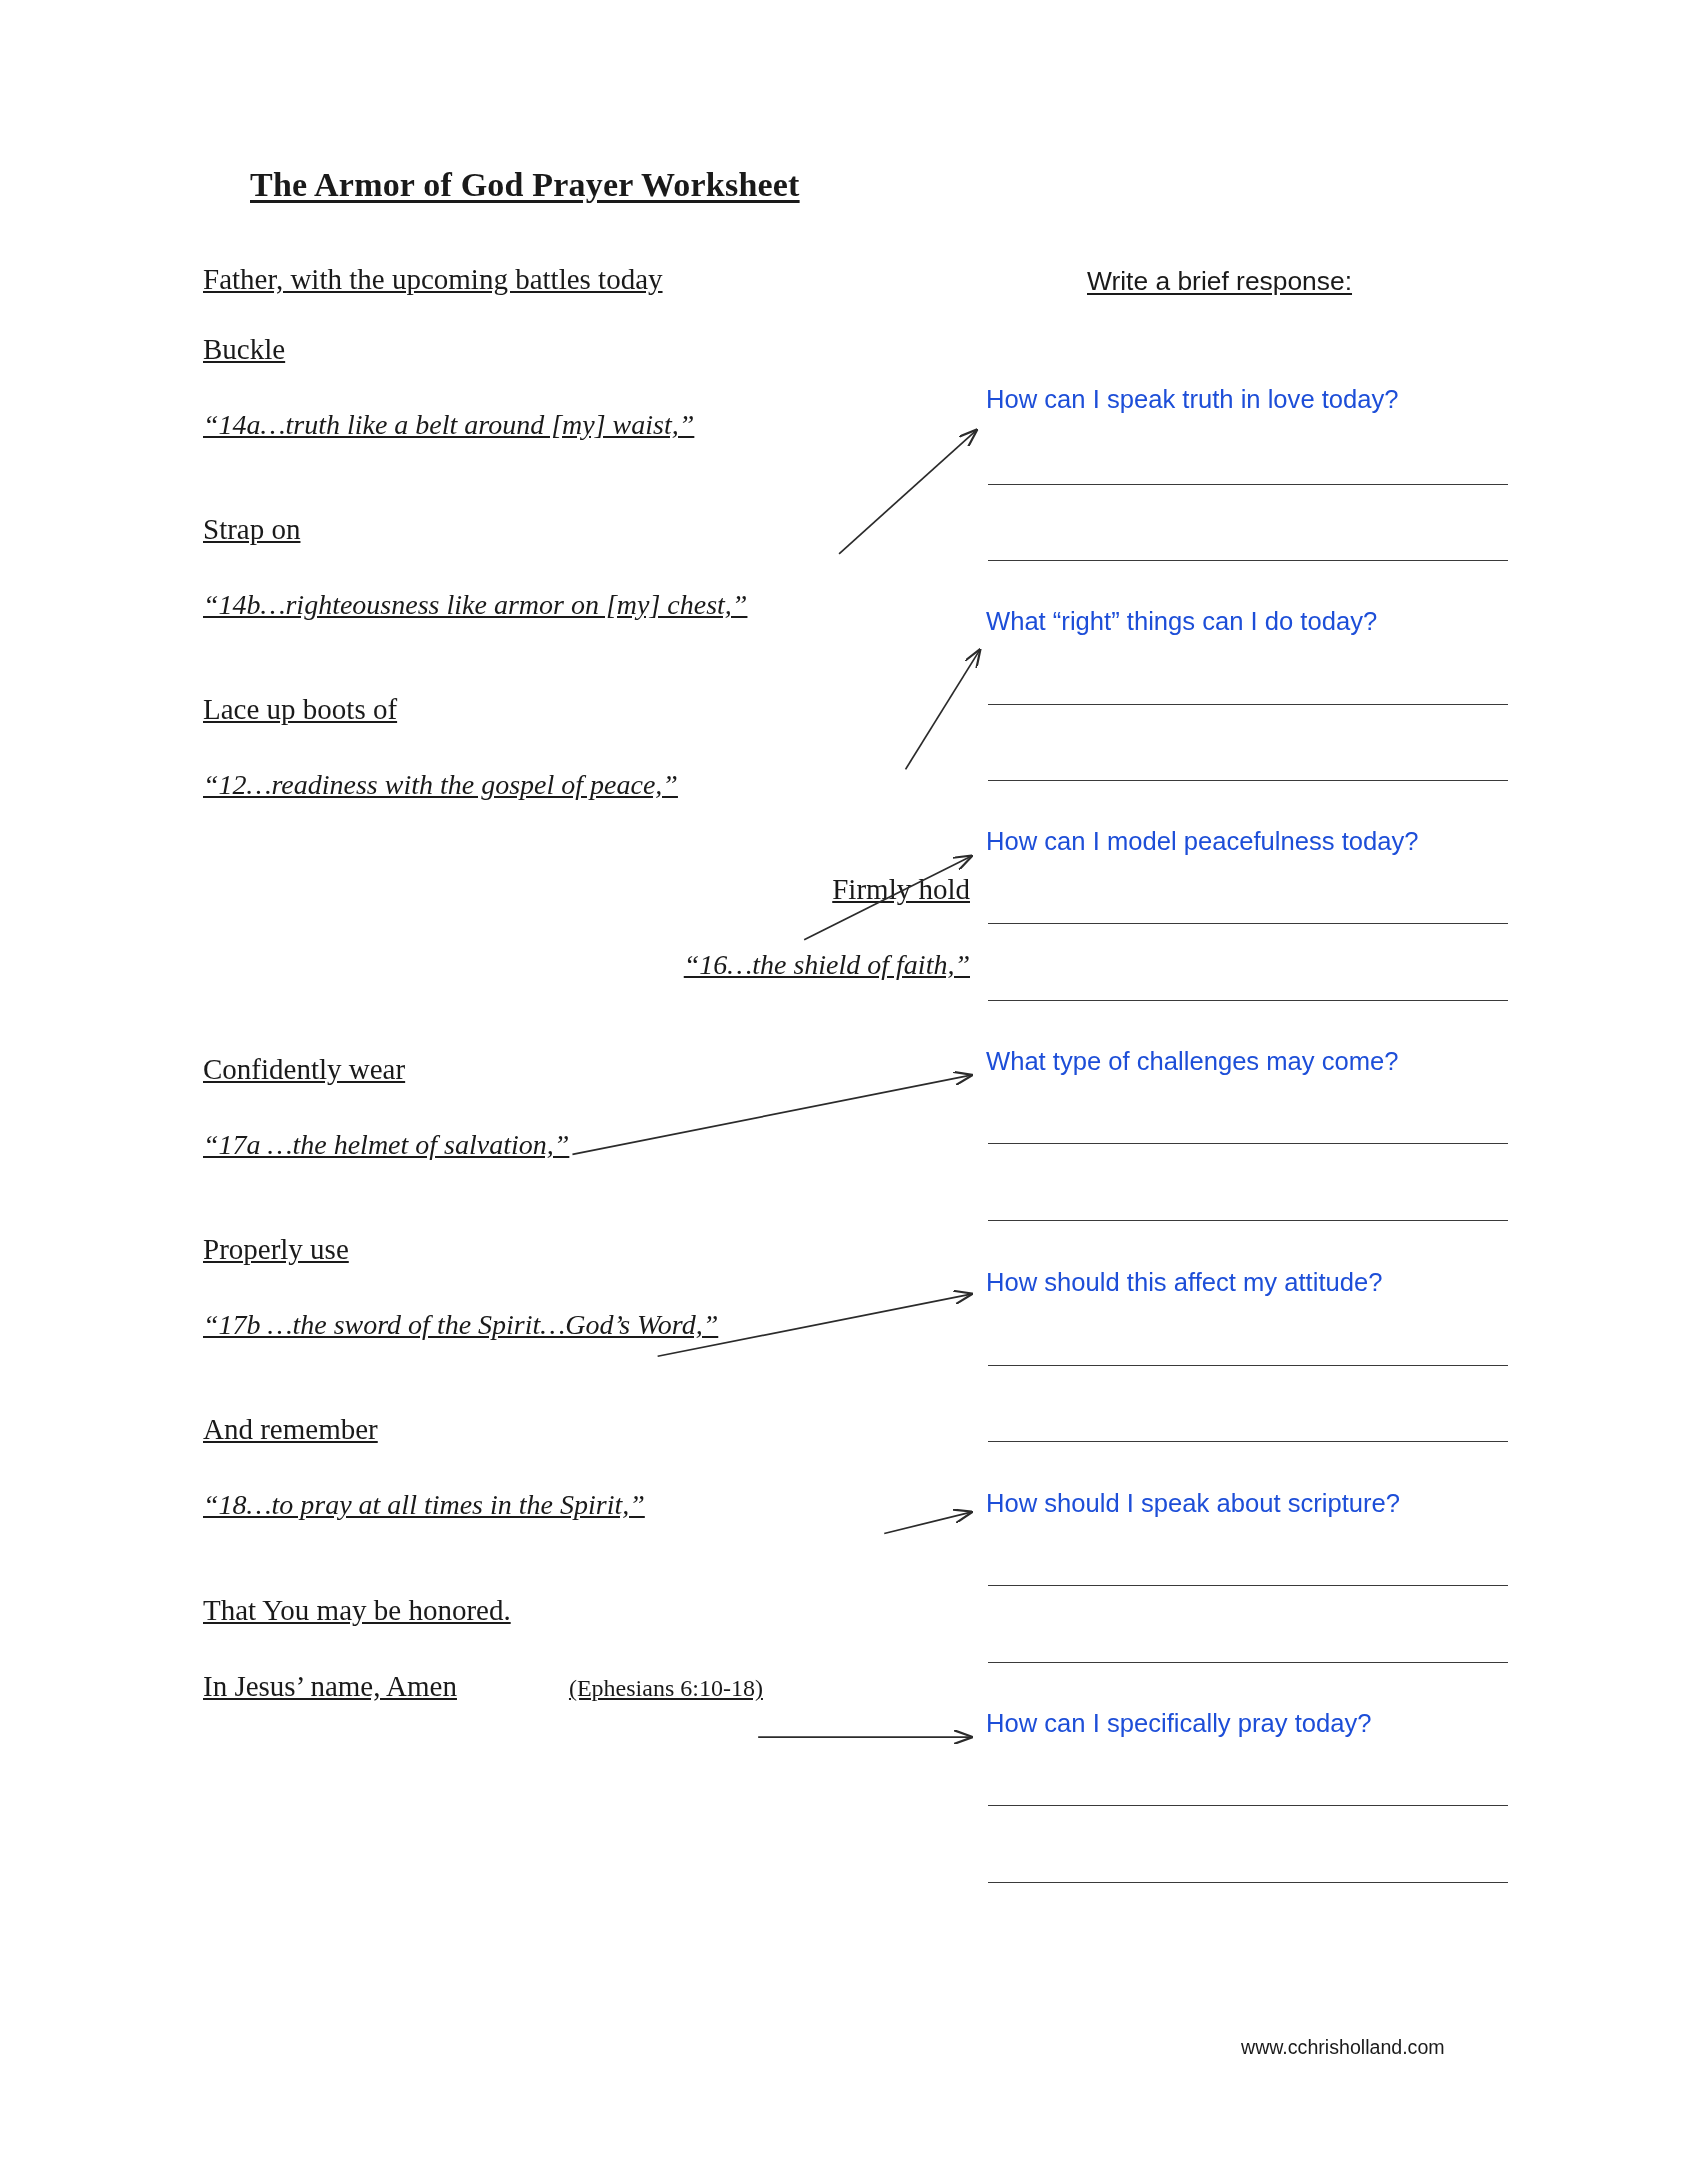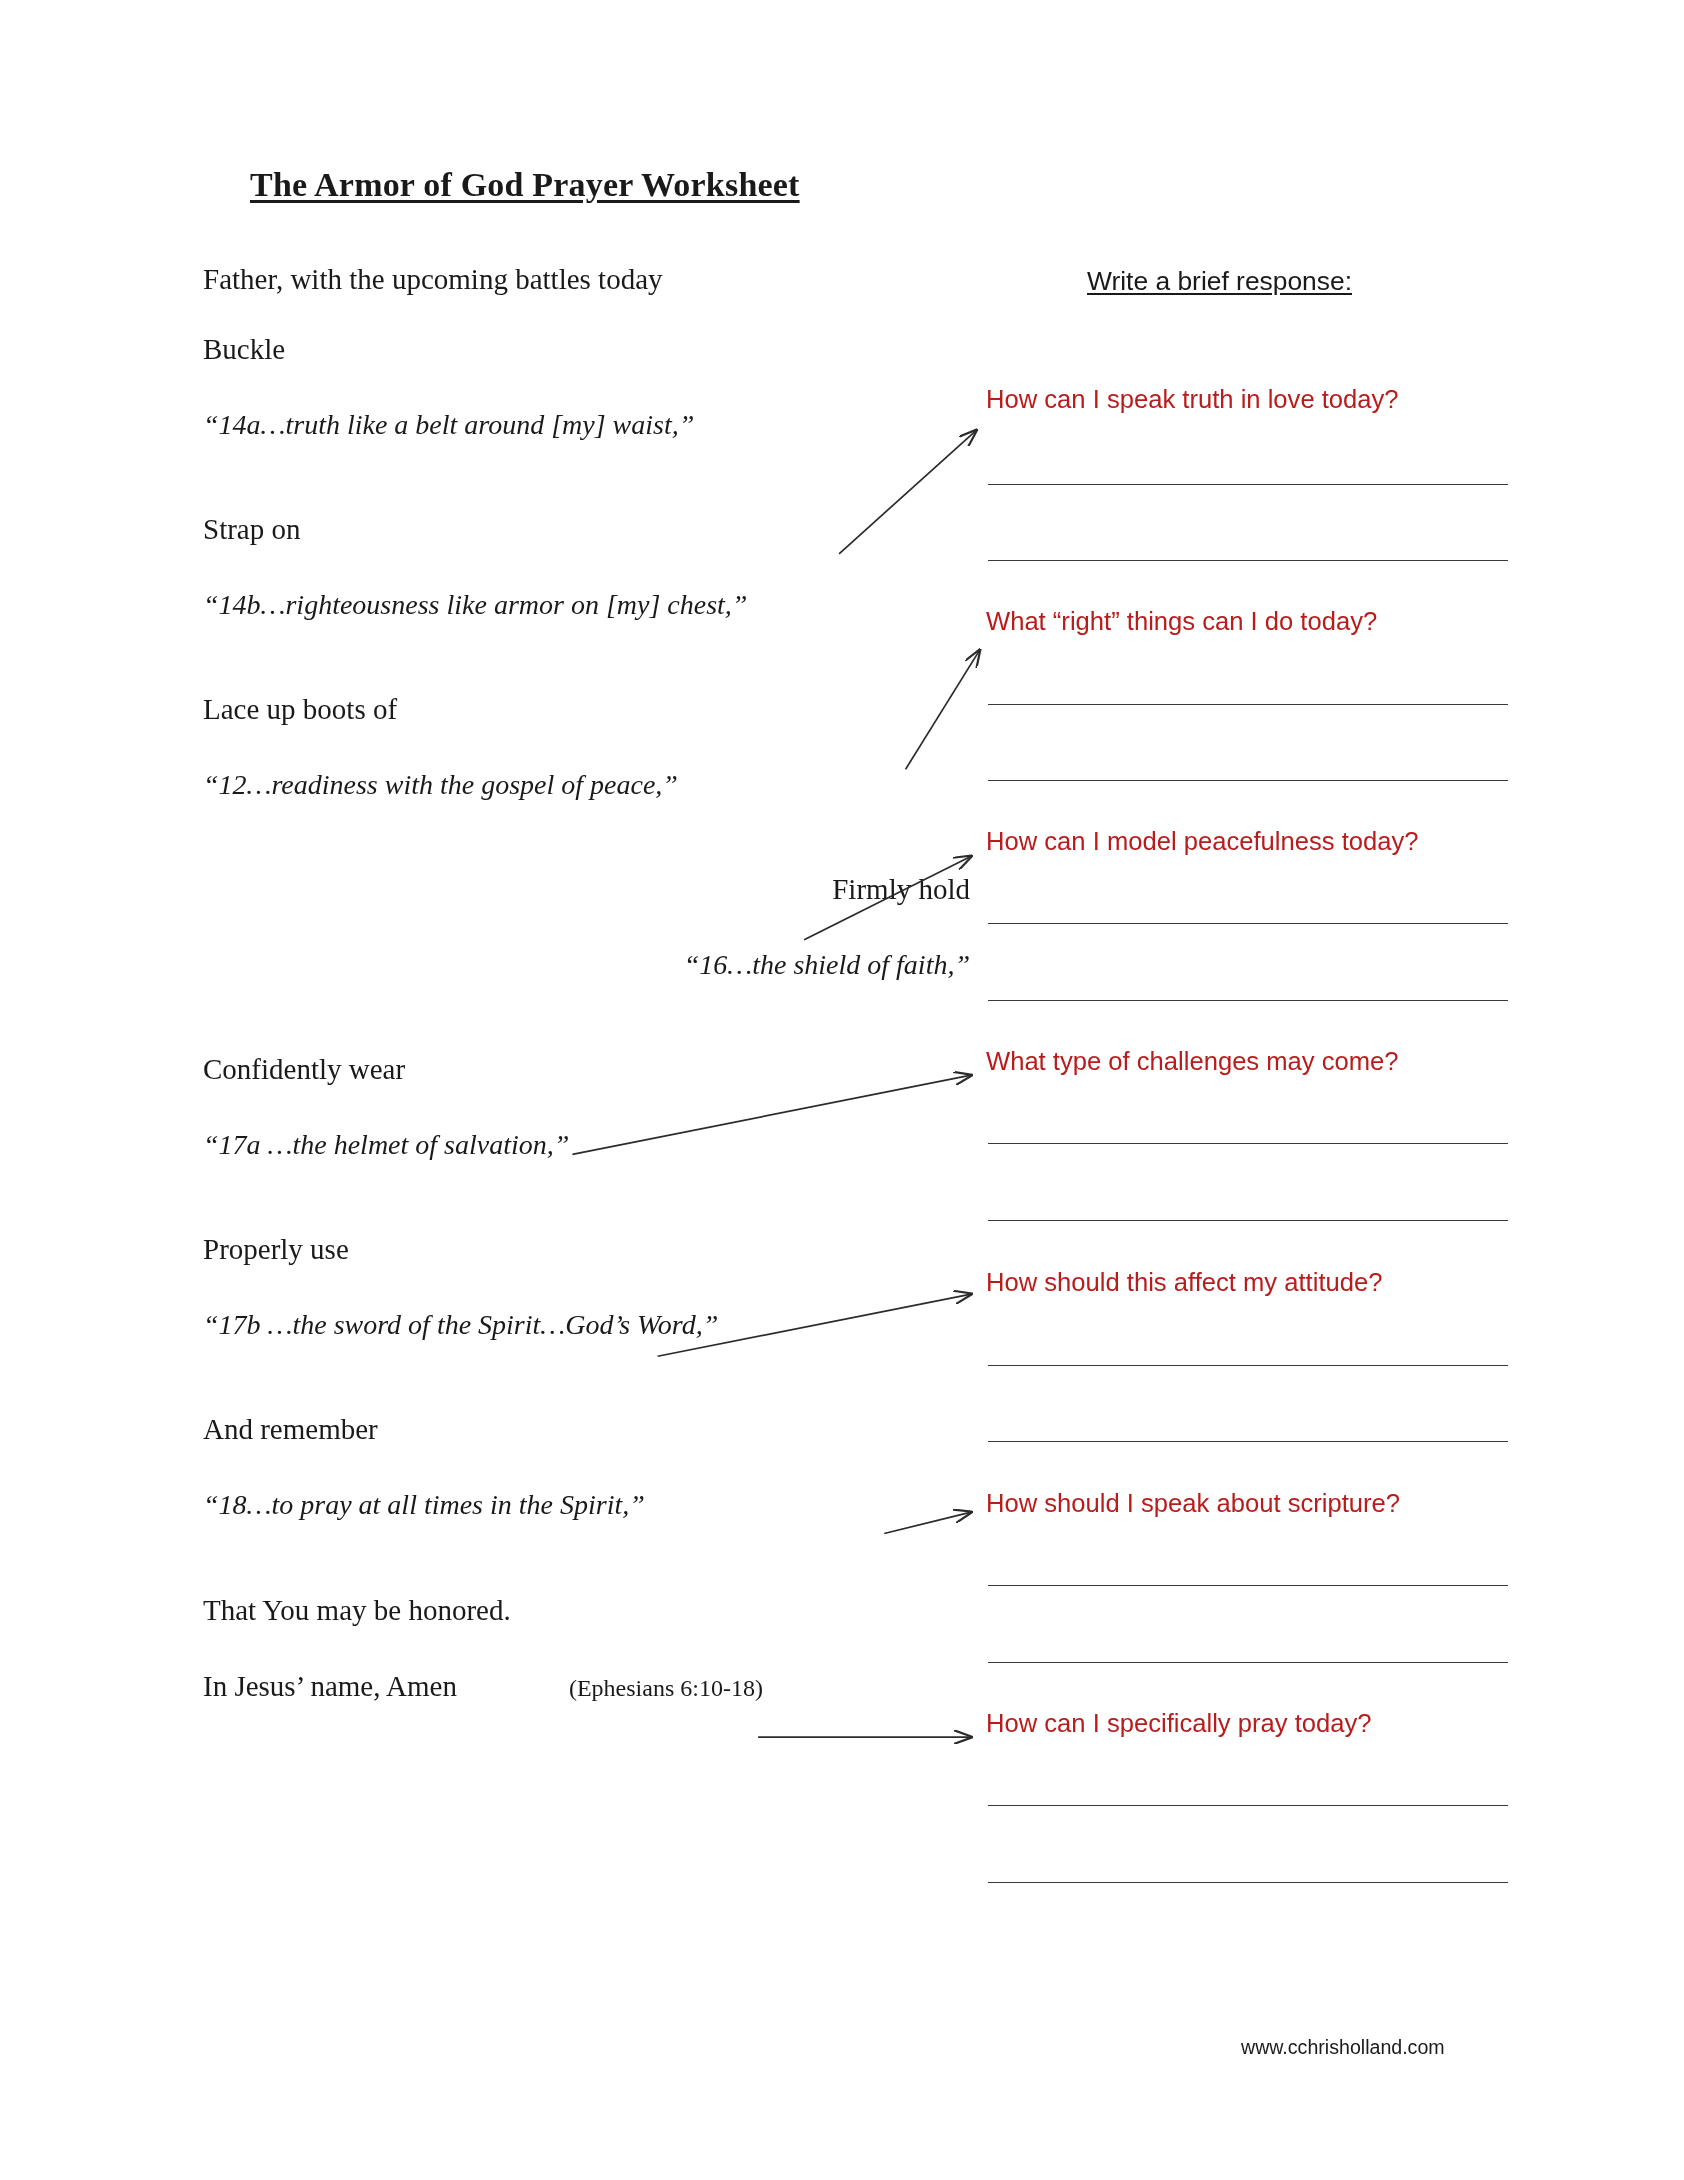--- a/index.html
+++ b/index.html
@@ -33,20 +33,21 @@
     text-underline-offset: 4.3px;
     white-space: nowrap;
   }
 
   
   .left-col {
     position: absolute;
     left: 203px;
     top: 264px;
     width: 767px;
+    text-decoration: underline;
   }
   .intro-line {
     font-size: 29px;
     line-height: 1.05;
     margin-bottom: 39px;
     white-space: nowrap;
   }
   .piece {
     margin-bottom: 0;
   }
@@ -78,21 +79,21 @@
     font-size: 26.4px;
     text-decoration: underline;
     text-underline-offset: 3.4px;
     white-space: nowrap;
   }
   .question {
     position: absolute;
     font-family: "Liberation Sans", sans-serif;
     font-size: 25.6px;
     white-space: nowrap;
-    color: #b91c1c;
+    color: #1d4ed8;
   }
   .answer-line {
     position: absolute;
     height: 0;
     border-top: 1.4px solid #3a3a3a;
   }
 
   
   .arrow-svg {
     position: absolute;

